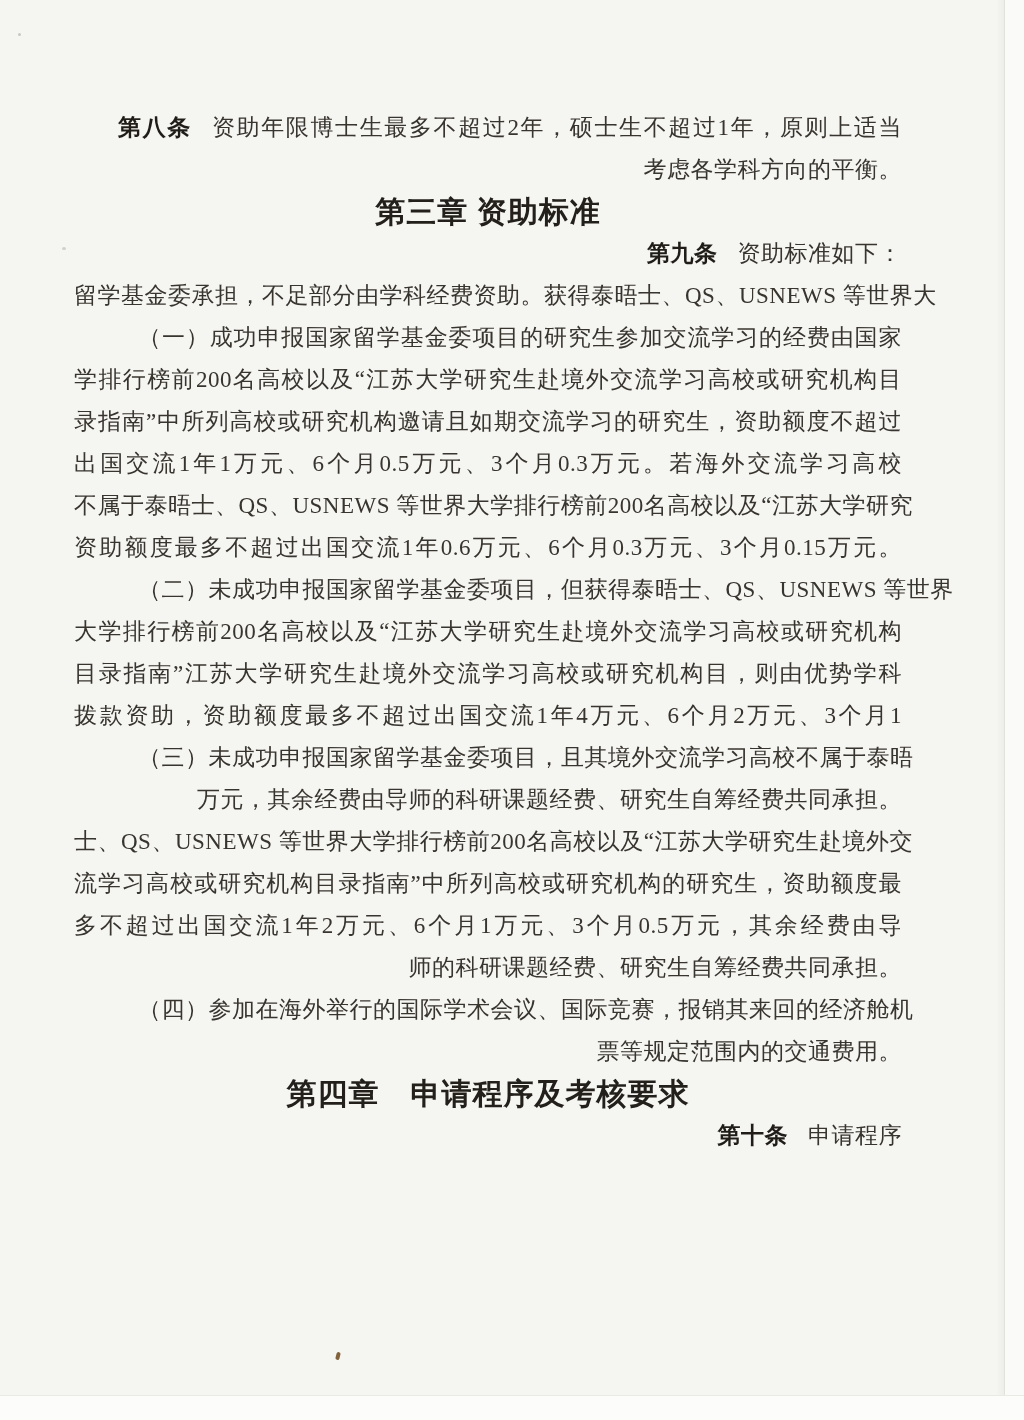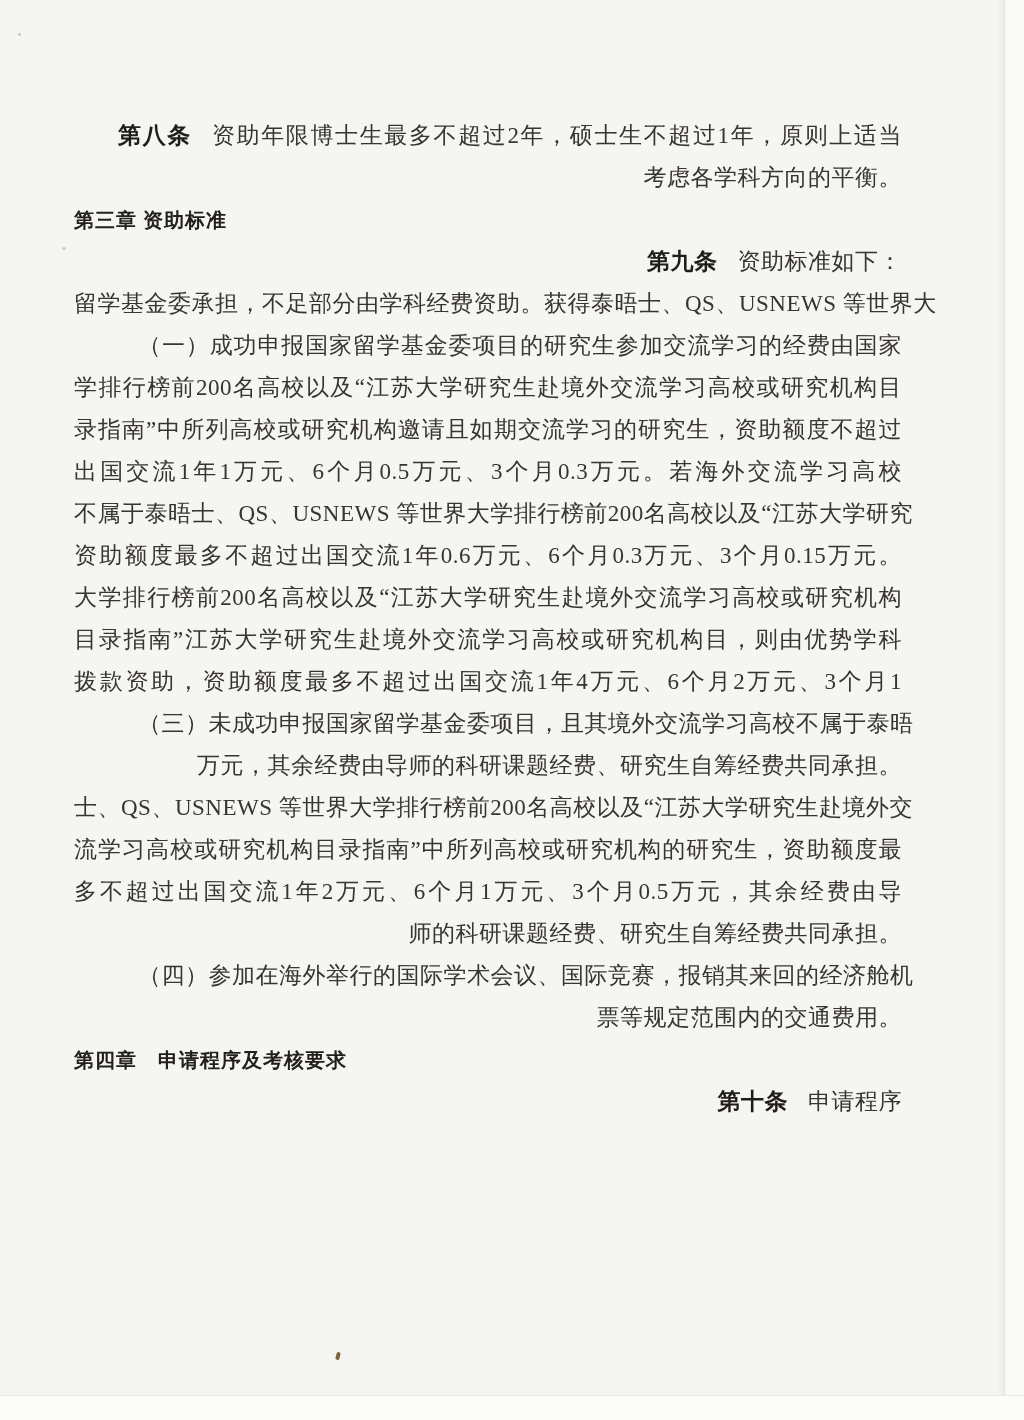--- a/index.html
+++ b/index.html
@@ -9,21 +9,21 @@
     font-family:"Liberation Serif","DejaVu Serif",serif;
     overflow:hidden;
   }
   .page{
     position:relative;
     width:1024px;height:1420px;
     background:#f5f5f2;
   }
   .content{
     position:absolute;
-    top:115px;left:74px;
+    top:107px;left:74px;
     width:828px;
     color:#38342e;
     font-size:23px;
     letter-spacing:0.5px;
   }
   .line{
     height:42px;
     line-height:42px;
     white-space:nowrap;
     text-align:right;
@@ -34,23 +34,23 @@
   }
   .indent{ text-indent:64px; }
   .lead-line{ padding-left:44px; }
   .lead{
     font-weight:700;
     color:#201d18;
     margin-right:20px;
   }
   .chapter{
     height:42px;line-height:42px;
-    text-align:left;
+    text-align:center;
     font-weight:700;
-    font-size:20px;
+    font-size:30px;
     color:#23201b;
     letter-spacing:1px;
   }
   
   .edge-right{
     position:absolute;top:0;right:0;
     width:19px;height:100%;
     background:#fafaf8;
     border-left:1px solid #e2e2dd;
   }
@@ -99,20 +99,21 @@
     </div>
 
     <div class="line fit">留学基金委承担，不足部分由学科经费资助。获得泰晤士、QS、USNEWS 等世界大</div>
     <div class="line fit indent">（一）成功申报国家留学基金委项目的研究生参加交流学习的经费由国家</div>
     <div class="line fit">学排行榜前200名高校以及“江苏大学研究生赴境外交流学习高校或研究机构目</div>
     <div class="line fit">录指南”中所列高校或研究机构邀请且如期交流学习的研究生，资助额度不超过</div>
     <div class="line fit">出国交流1年1万元、6个月0.5万元、3个月0.3万元。若海外交流学习高校</div>
     <div class="line fit">不属于泰晤士、QS、USNEWS 等世界大学排行榜前200名高校以及“江苏大学研究</div>
     <div class="line fit">资助额度最多不超过出国交流1年0.6万元、6个月0.3万元、3个月0.15万元。</div>
 
+    <div class="line fit indent">（二）未成功申报国家留学基金委项目，但获得泰晤士、QS、USNEWS 等世界</div>
     <div class="line fit">大学排行榜前200名高校以及“江苏大学研究生赴境外交流学习高校或研究机构</div>
     <div class="line fit">目录指南”江苏大学研究生赴境外交流学习高校或研究机构目，则由优势学科</div>
     <div class="line fit">拨款资助，资助额度最多不超过出国交流1年4万元、6个月2万元、3个月1</div>
     <div class="line fit indent">（三）未成功申报国家留学基金委项目，且其境外交流学习高校不属于泰晤</div>
 
     <div class="line">万元，其余经费由导师的科研课题经费、研究生自筹经费共同承担。</div>
     <div class="line fit">士、QS、USNEWS 等世界大学排行榜前200名高校以及“江苏大学研究生赴境外交</div>
     <div class="line fit">流学习高校或研究机构目录指南”中所列高校或研究机构的研究生，资助额度最</div>
     <div class="line fit">多不超过出国交流1年2万元、6个月1万元、3个月0.5万元，其余经费由导</div>
     <div class="line">师的科研课题经费、研究生自筹经费共同承担。</div>

